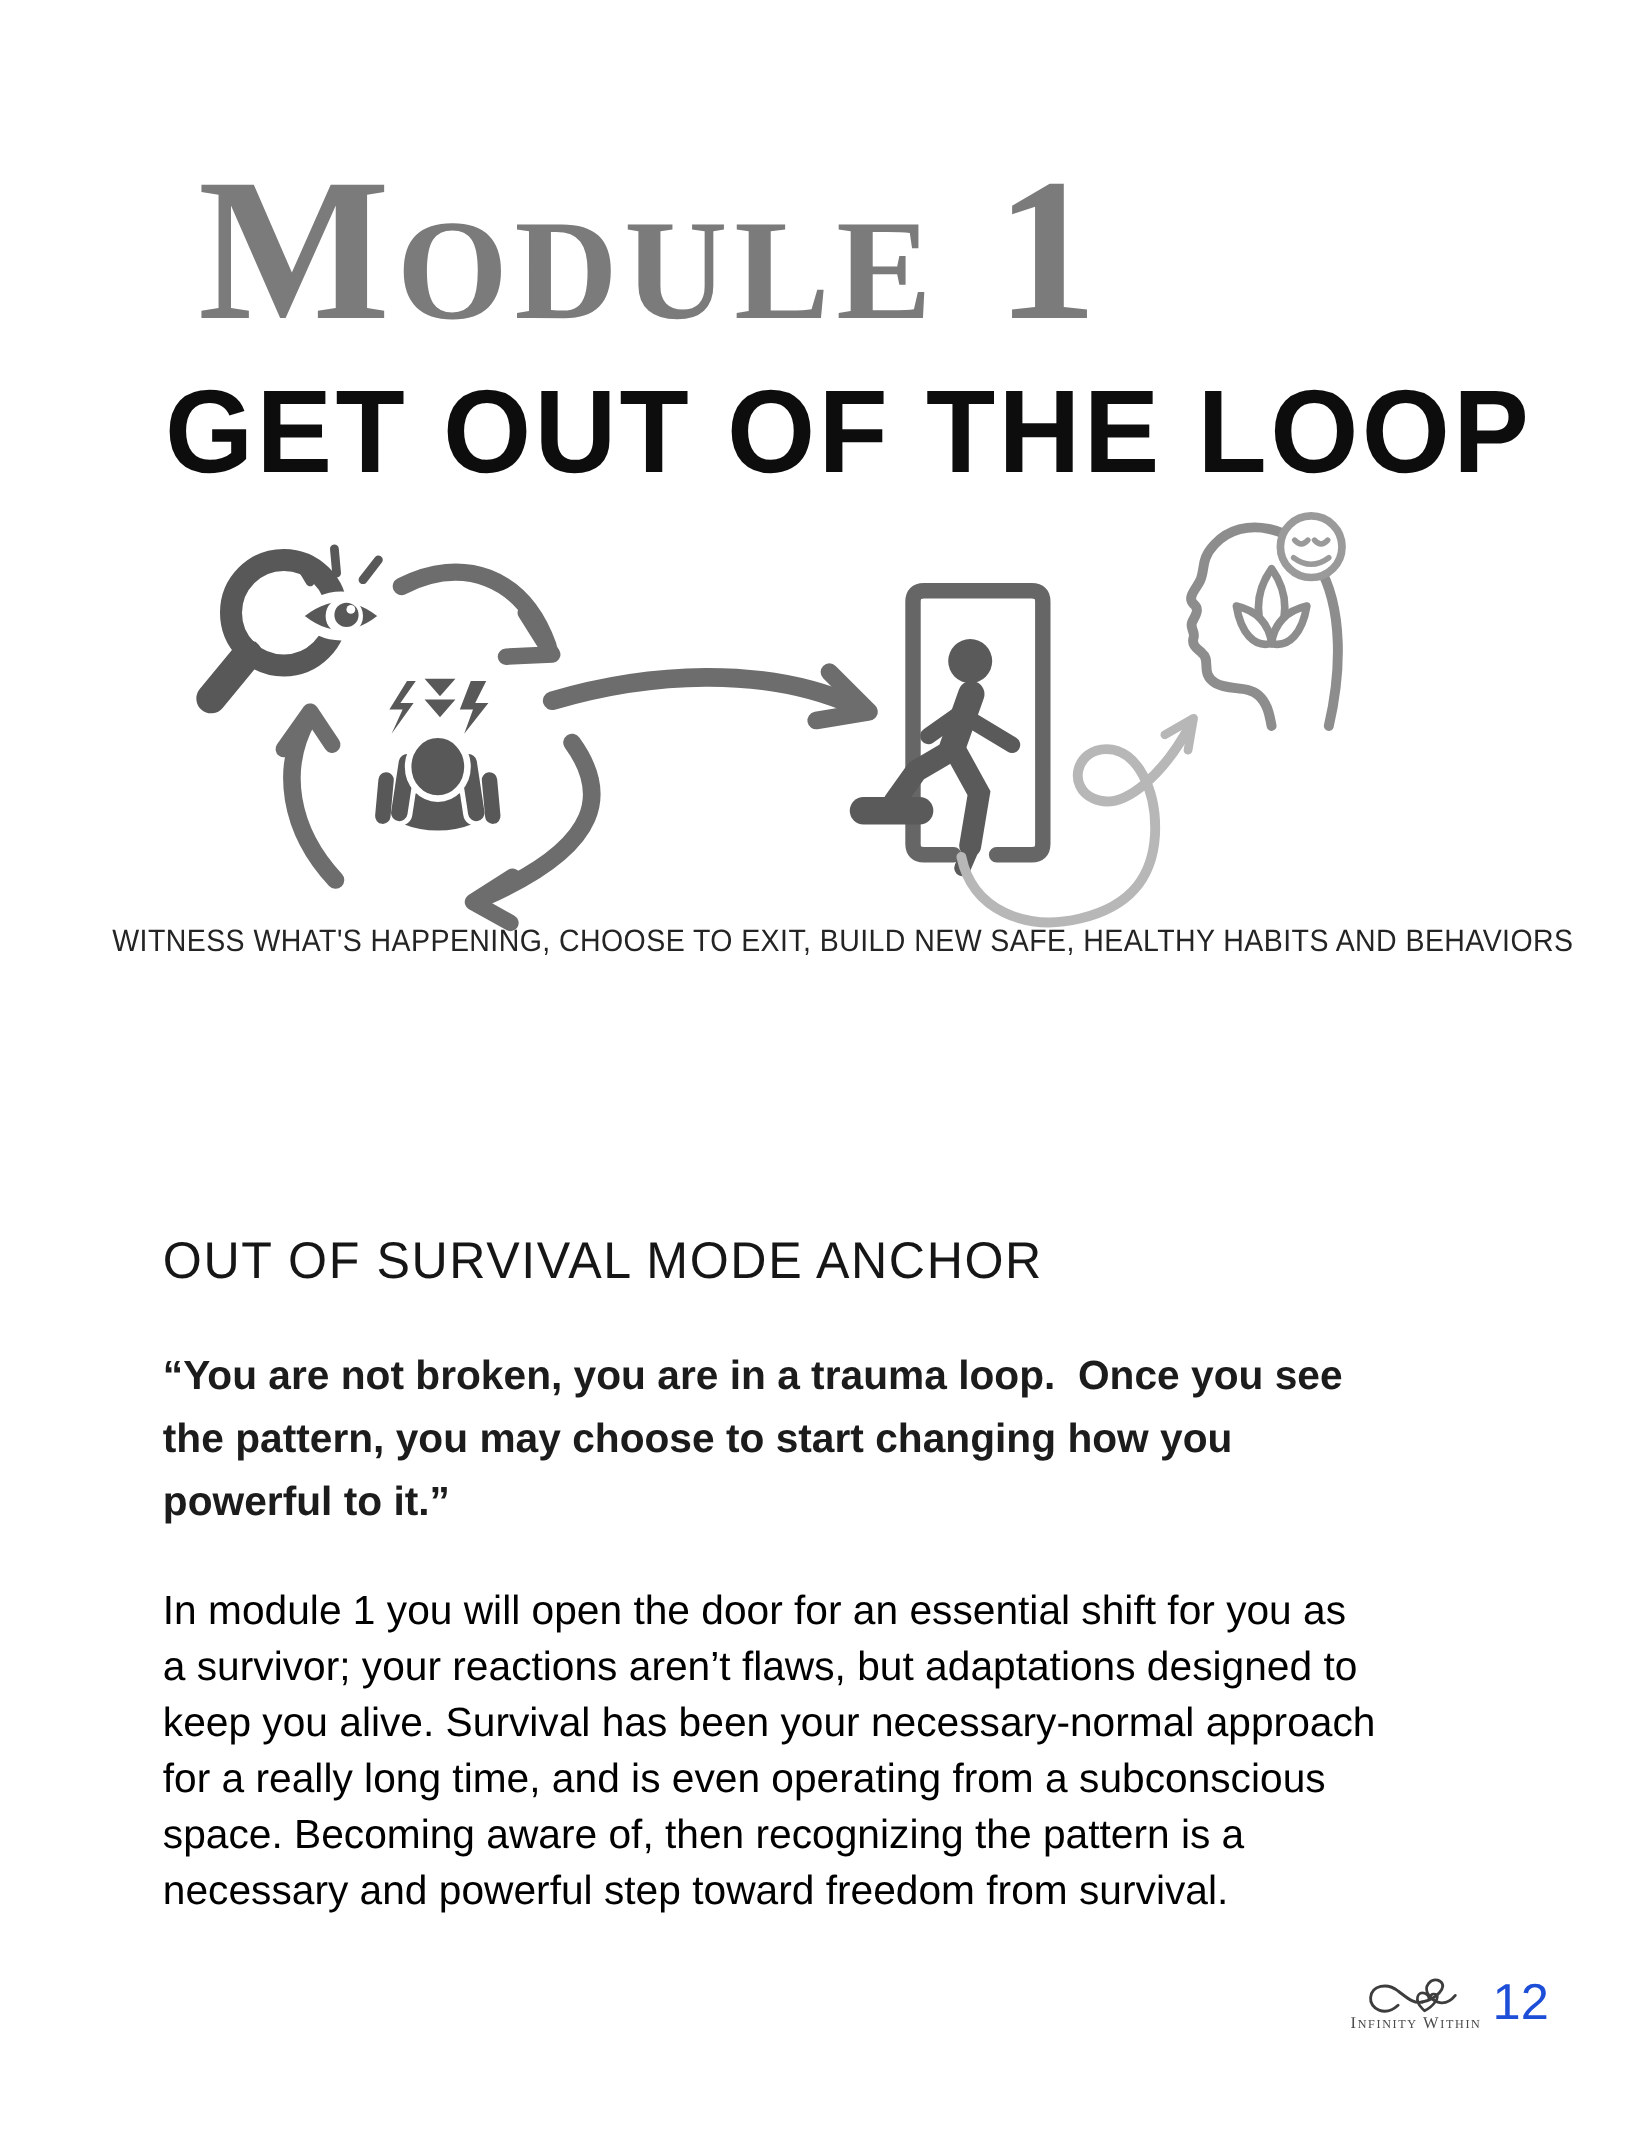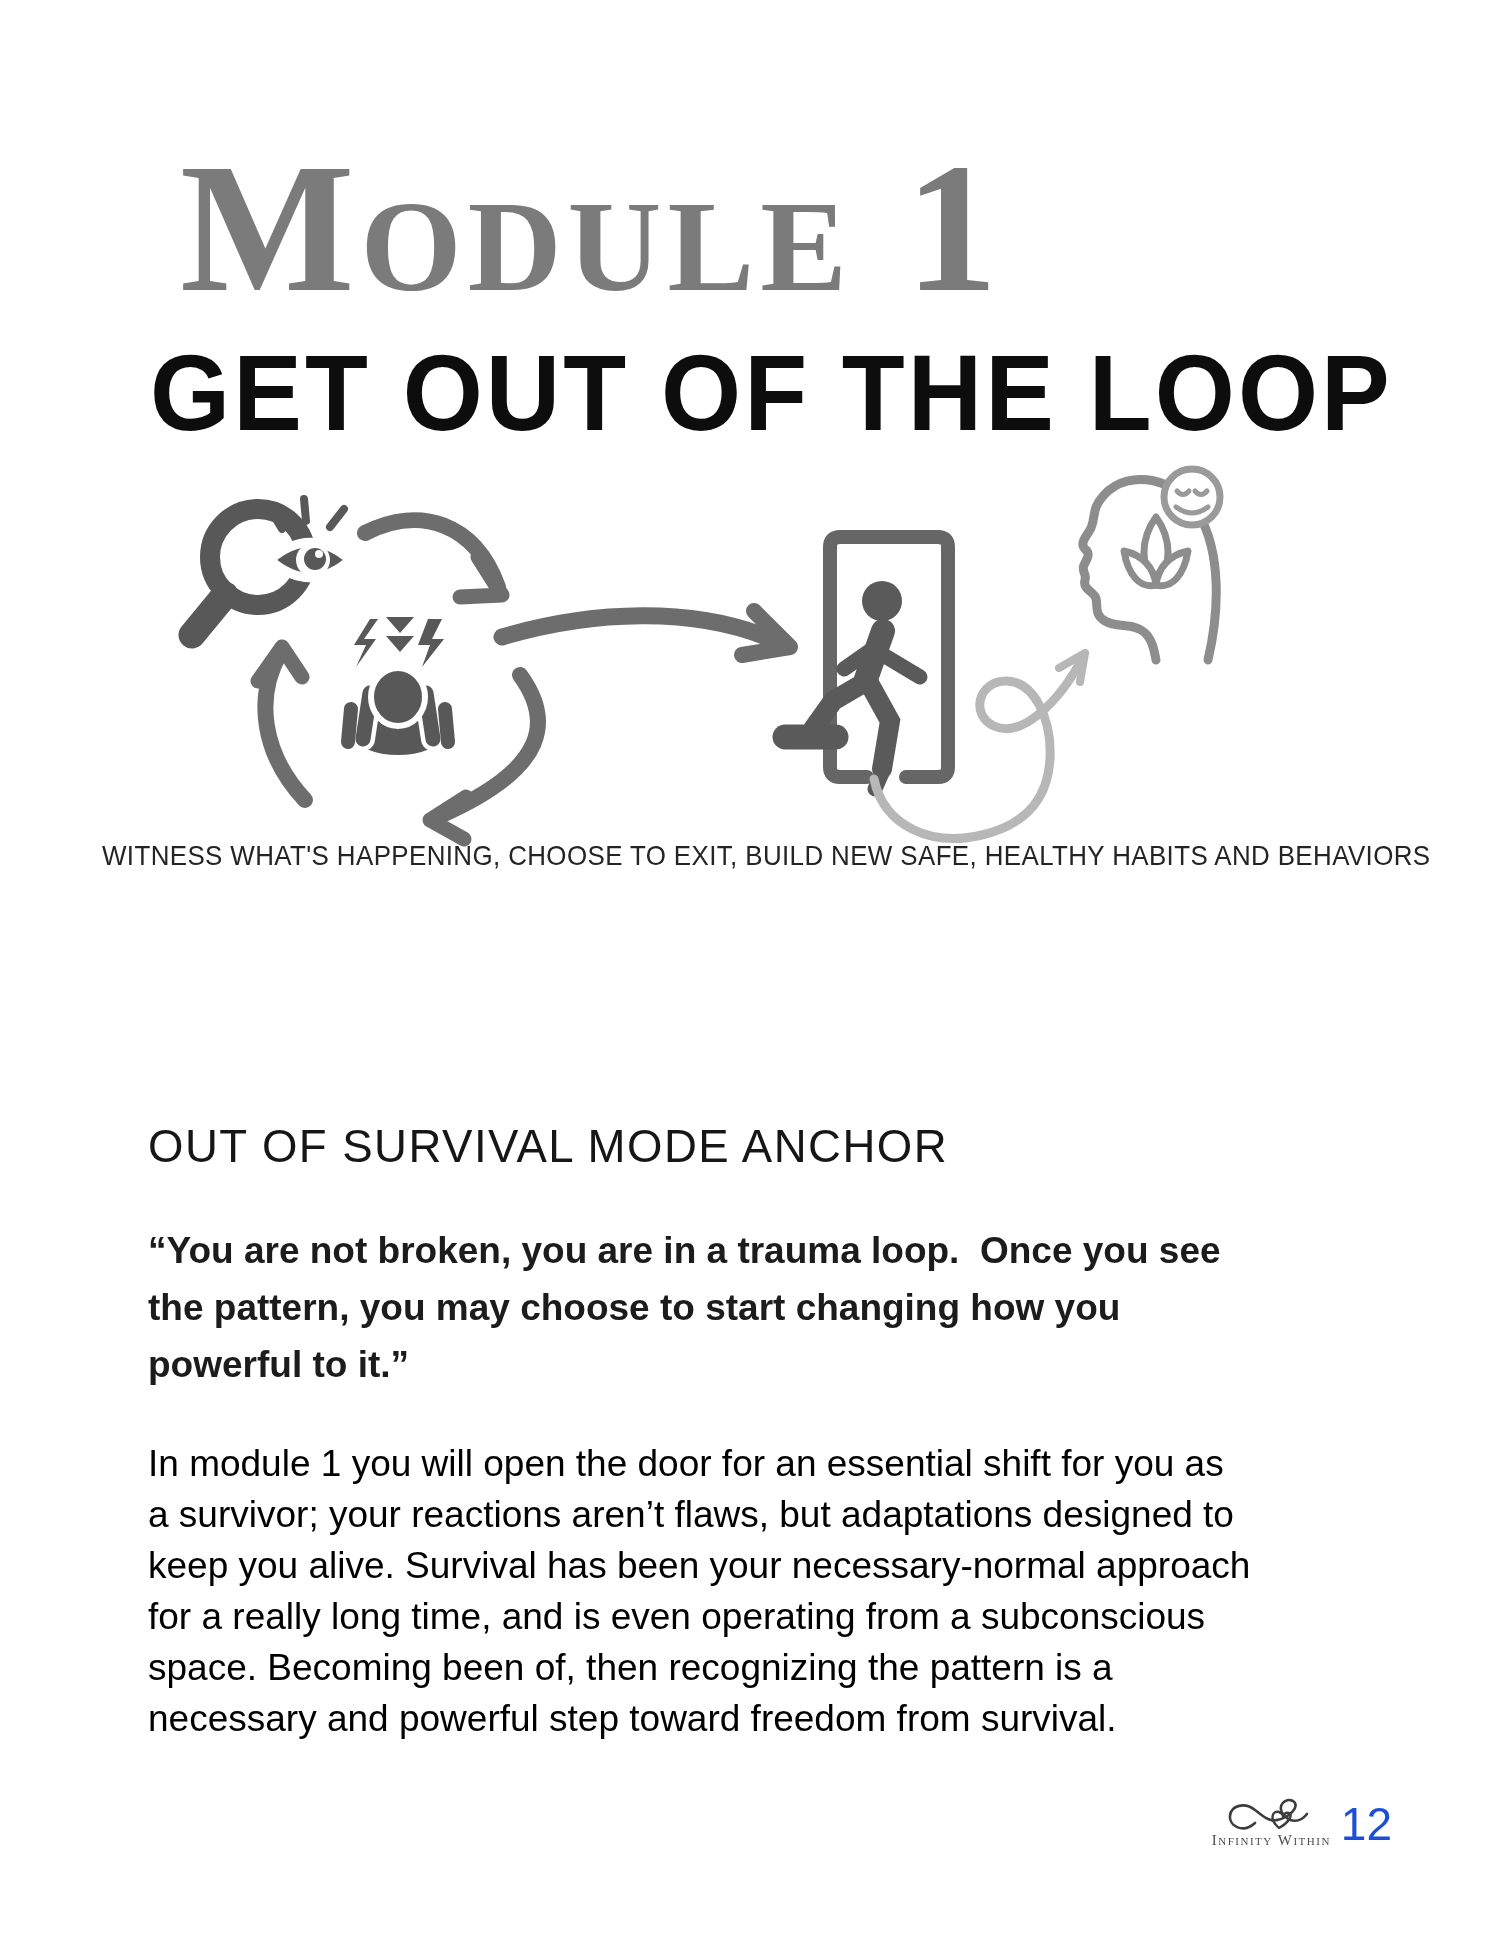--- a/index.html
+++ b/index.html
@@ -35,21 +35,21 @@
   .quote{position:absolute;left:148px;top:1222px;color:#1c1c1c;}
   .quote .line{
     font-size:37px;font-weight:700;line-height:57px;
     letter-spacing:0px;white-space:pre;
   }
   .bodytext{position:absolute;left:148px;top:1438px;color:#000000;}
   .bodytext .line{
     font-size:37px;font-weight:400;line-height:51px;
     letter-spacing:0px;white-space:pre;
   }
-  .footer{position:absolute;right:108px;bottom:92px;display:flex;align-items:flex-end;}
+  .footer{position:absolute;right:92px;bottom:92px;display:flex;}
   .brandblock{display:flex;flex-direction:column;align-items:center;margin-right:10px;}
   .brandname{
     font-family:"Liberation Serif","DejaVu Serif",serif;
     font-variant:small-caps;font-size:15px;letter-spacing:1.5px;color:#4a4a4a;
     white-space:nowrap;margin-top:-4px;
   }
   .pagenum{font-size:46px;font-weight:400;color:#1d4ed8;line-height:1;margin-bottom:2px;}
 </style>
 </head>
 <body>
@@ -150,21 +150,21 @@
     <div class="line">“You are not broken, you are in a trauma loop.  Once you see</div>
     <div class="line">the pattern, you may choose to start changing how you</div>
     <div class="line">powerful to it.”</div>
   </div>
 
   <div class="bodytext">
     <div class="line">In module 1 you will open the door for an essential shift for you as</div>
     <div class="line">a survivor; your reactions aren’t flaws, but adaptations designed to</div>
     <div class="line">keep you alive. Survival has been your necessary-normal approach</div>
     <div class="line">for a really long time, and is even operating from a subconscious</div>
-    <div class="line">space. Becoming been of, then recognizing the pattern is a</div>
+    <div class="line">space. Becoming aware of, then recognizing the pattern is a</div>
     <div class="line">necessary and powerful step toward freedom from survival.</div>
   </div>
 
   <div class="footer">
     <div class="brandblock">
       <svg width="92" height="40" viewBox="0 0 92 40">
         <path d="M 30,27 C 18,38 4,30 5,20 C 6,9 20,6 30,14 C 38,20 44,26 52,24" fill="none" stroke="#3d3d3d" stroke-width="2.6" stroke-linecap="round"></path>
         <path d="M 52,24 C 64,22 76,10 68,5 C 60,1 52,10 58,18 C 64,26 74,28 82,18" fill="none" stroke="#3d3d3d" stroke-width="2.6" stroke-linecap="round"></path>
         <path d="M 52,30 C 44,22 48,14 54,16 C 57,17 58,19 58,21 C 59,18 61,16 64,17 C 69,19 62,28 54,32 Z" fill="none" stroke="#3d3d3d" stroke-width="2.4" stroke-linejoin="round"></path>
       </svg>

